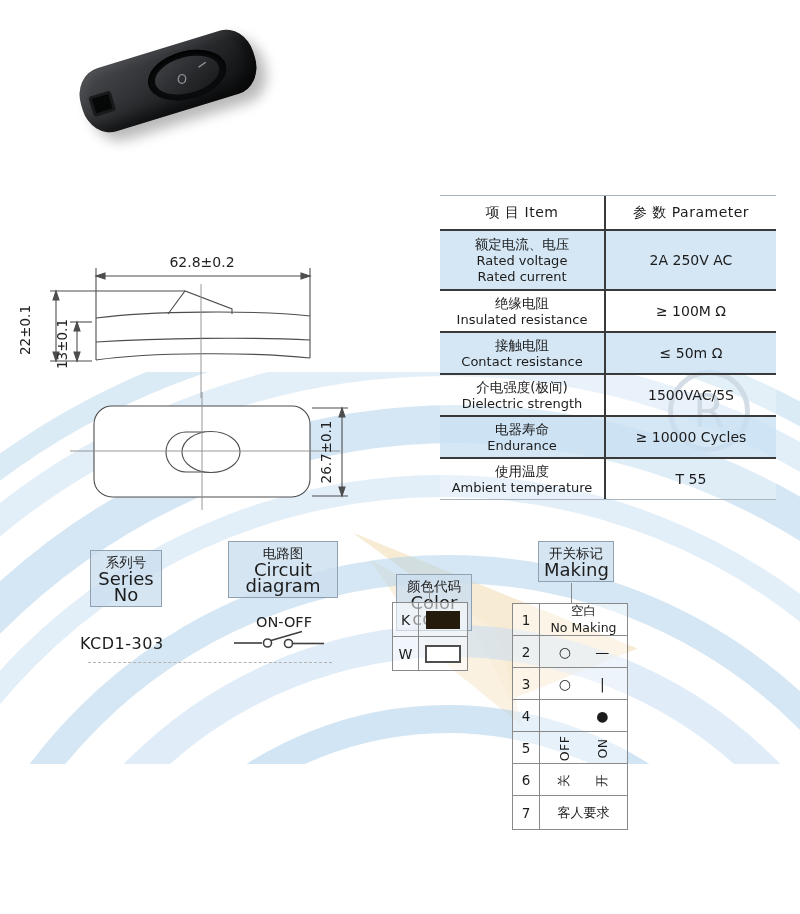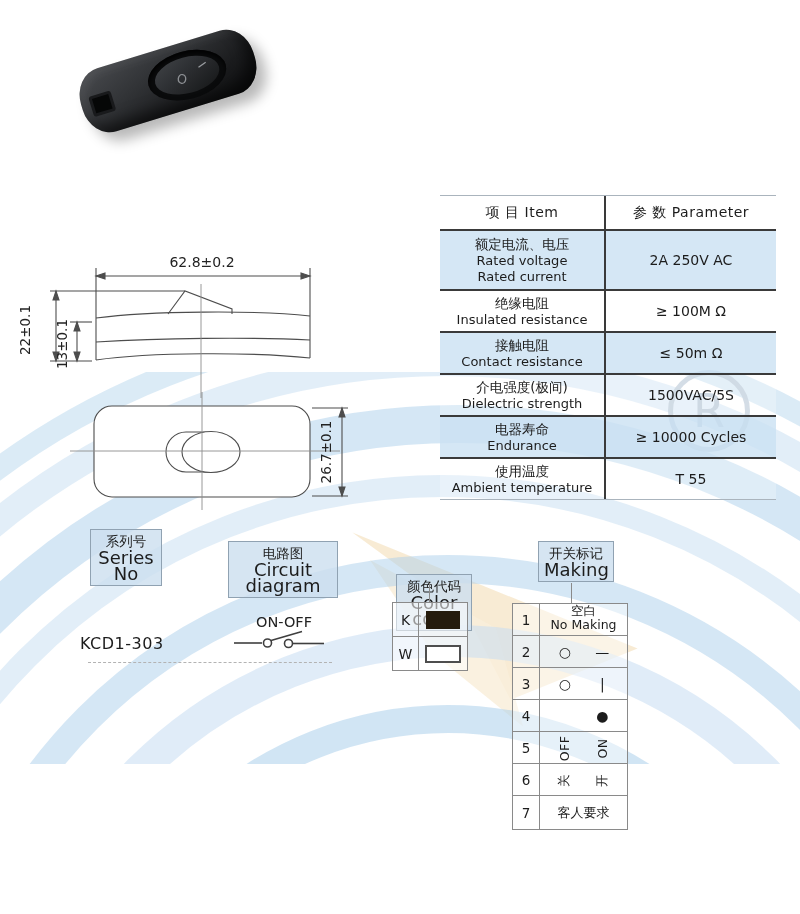--- a/index.html
+++ b/index.html
@@ -78,21 +78,21 @@
   .swatch{width:34px;height:18px;}
   .swatch.k{background:#241b0d;}
   .swatch.w{background:#ffffff;border:2px solid #4e4e4e;width:32px;height:14px;}
 
   
   #making{position:absolute;left:512px;top:603px;width:114px;border:1px solid #8a8a8a;background:rgba(255,255,255,.45);}
   .mkrow{display:flex;height:31px;}
   .mkrow+.mkrow{border-top:1px solid #8a8a8a;}
   .mk-no{width:26px;border-right:1px solid #8a8a8a;display:flex;align-items:center;justify-content:center;font-size:13.5px;}
   .mk-body{flex:1;display:flex;align-items:center;justify-content:space-around;font-size:14px;padding:0 6px;}
-  .mk-stack{flex-direction:column;justify-content:flex-start;line-height:13px;}
+  .mk-stack{flex-direction:column;justify-content:space-between;line-height:13px;}
   .mk-stack .cn{font-size:12.5px;line-height:14px;}
   .mk-stack .en{font-size:12.5px;line-height:14px;}
   .rot{transform:rotate(-90deg);display:inline-block;font-size:12.5px;letter-spacing:.5px;}
   .mk-left{width:40%;text-align:center;}
   .mk-right{width:40%;text-align:center;}
   .mk-text{font-size:13px;}
 </style>
 </head>
 <body>
 
@@ -222,21 +222,21 @@
     </div>
     <div class="srow r6 lite">
       <div class="scell-l">
         <span class="cn">使用温度</span>
         <span class="en">Ambient temperature</span>
       </div>
       <div class="scell-r val">T 55</div>
     </div>
   </div>
 
-  <div class="hdr" style="left:90px;top:529px;width:60px;">
+  <div class="hdr" style="left:90px;top:550px;width:60px;">
     <div class="cn">系列号</div>
     <div class="en">Series No</div>
   </div>
   <div class="hdr" style="left:228px;top:541px;width:98px;">
     <div class="cn">电路图</div>
     <div class="en">Circuit diagram</div>
   </div>
   <div class="hdr" style="left:396px;top:541px;width:64px;margin-top:33px;">
     <div class="cn">颜色代码</div>
     <div class="en">Color code</div>

